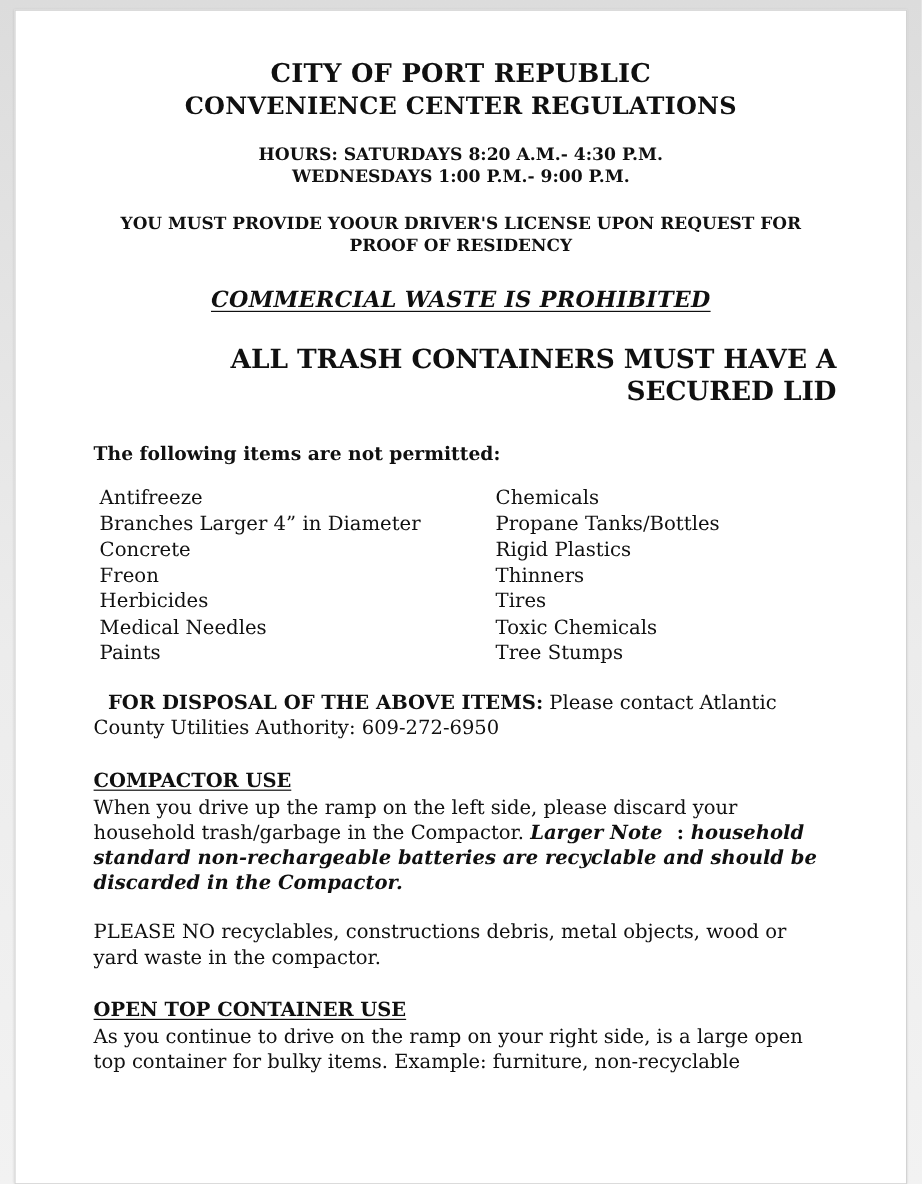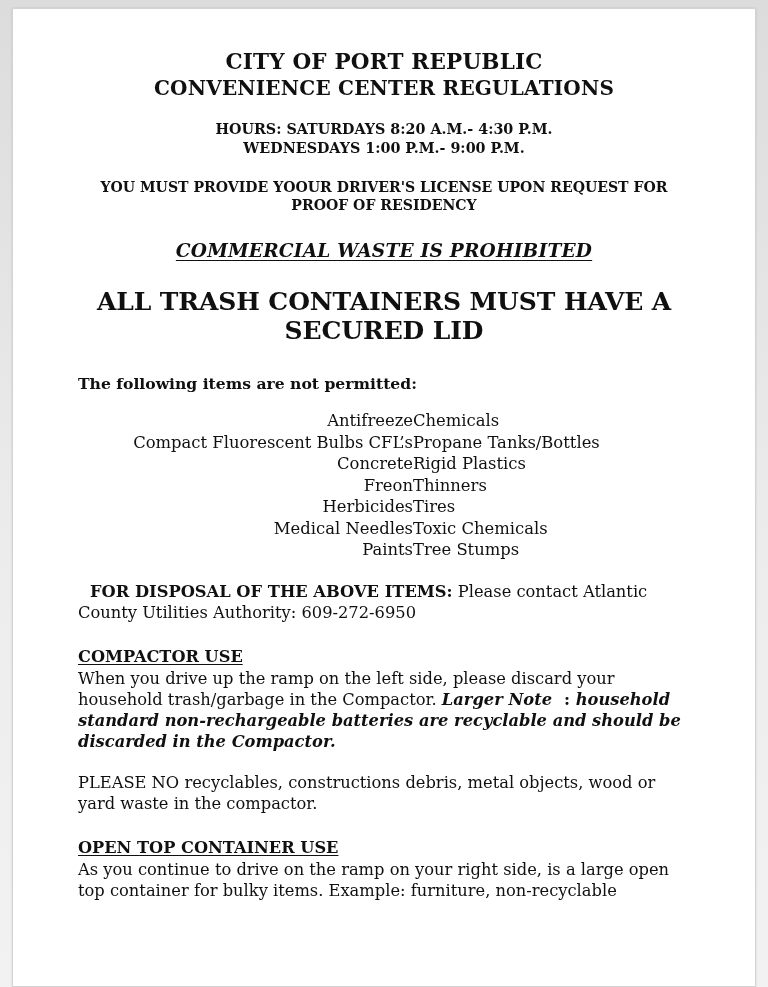--- a/index.html
+++ b/index.html
@@ -71,44 +71,44 @@
     font-weight: 700;
     font-style: italic;
     font-size: 18.6px;
     text-decoration: underline;
     text-underline-offset: 3px;
     margin-top: 25px;
     letter-spacing: 0.2px;
   }
 
   .secured-lid {
-    text-align: center;
+    text-align: right;
     font-weight: 700;
-    font-size: 25px;
+    font-size: 22px;
     margin-top: 26px;
     letter-spacing: -0.1px;
   }
 
   .not-permitted-head {
     font-weight: 700;
     font-size: 15.6px;
     margin-top: 29px;
     margin-left: 7px;
   }
 
   
   .items-wrap {
     display: flex;
     margin-top: 17px;
     margin-left: 12px;
   }
   .items-col {
     flex: 0 0 auto;
   }
-  .items-col.left  { width: 330px; text-align: right; }
+  .items-col.left  { width: 330px; }
   .items-col.right { width: 300px; }
   .item {
     font-size: 16.4px;
     line-height: 1.31;
     white-space: nowrap;
   }
 
   
   .para {
     font-size: 16.3px;
@@ -153,21 +153,21 @@
 
       <div class="commercial">COMMERCIAL WASTE IS PROHIBITED</div>
 
       <div class="secured-lid">ALL TRASH CONTAINERS MUST HAVE A SECURED LID</div>
 
       <div class="not-permitted-head">The following items are not permitted:</div>
 
       <div class="items-wrap">
         <div class="items-col left">
           <div class="item">Antifreeze</div>
-          <div class="item">Compact Fluorescent Bulbs CFL’s</div>
+          <div class="item">Branches Larger 4” in Diameter</div>
           <div class="item">Concrete</div>
           <div class="item">Freon</div>
           <div class="item">Herbicides</div>
           <div class="item">Medical Needles</div>
           <div class="item">Paints</div>
         </div>
         <div class="items-col right">
           <div class="item">Chemicals</div>
           <div class="item">Propane Tanks/Bottles</div>
           <div class="item">Rigid Plastics</div>

